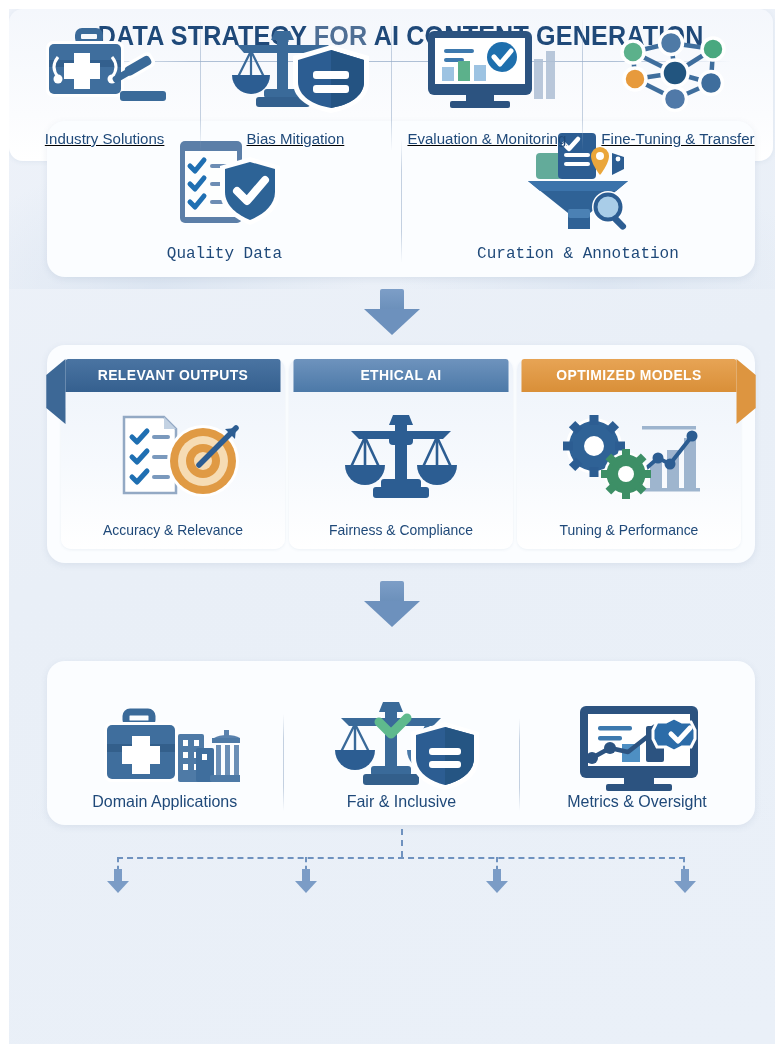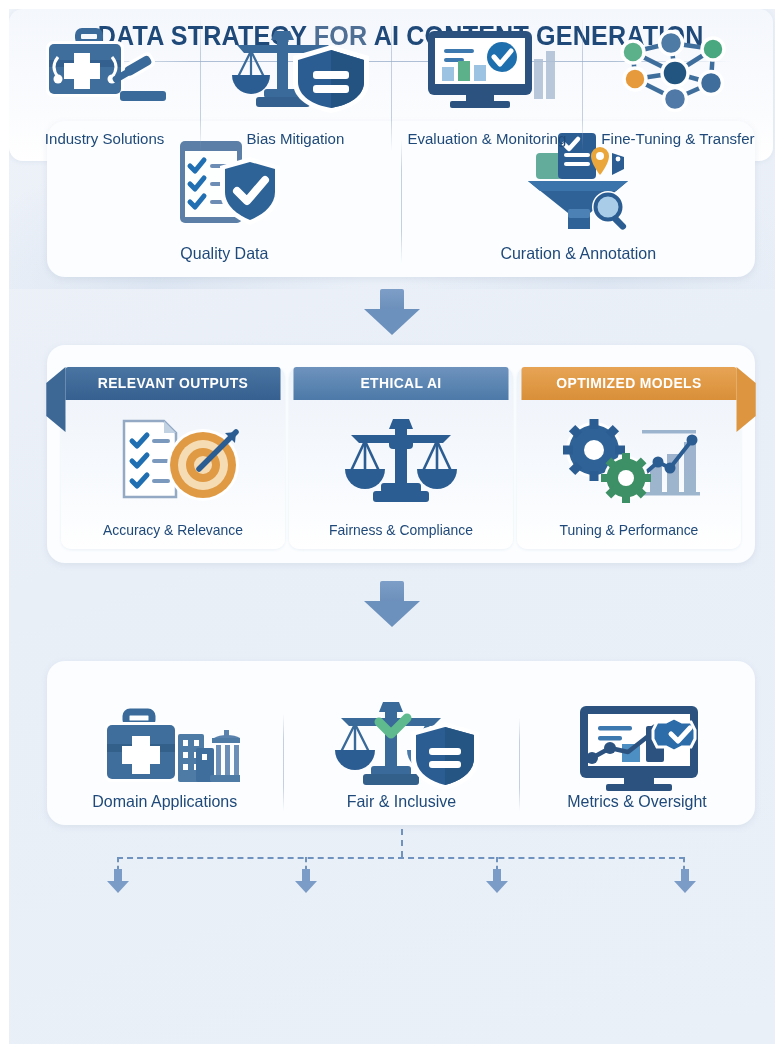--- a/index.html
+++ b/index.html
@@ -38,21 +38,21 @@
     background:linear-gradient(90deg,rgba(160,180,205,0) 0%,rgba(150,172,200,.75) 18%,rgba(150,172,200,.75) 82%,rgba(160,180,205,0) 100%);
   }
 
   
   .panel{
     position:absolute;background:#fbfdff;border-radius:18px;
     box-shadow:0 2px 7px rgba(70,100,140,.10);
   }
 
   
-  #row1{left:38px;top:112px;width:708px;height:156px;display:flex;}
+  #row1{left:38px;top:112px;width:708px;height:156px;display:flex;font-family:Liberation Mono, monospace;}
   .cell{flex:1;position:relative;display:flex;flex-direction:column;
         align-items:center;justify-content:flex-end;}
   .cell + .cell::before{
     content:"";position:absolute;left:0;top:18px;bottom:14px;width:1px;
     background:linear-gradient(180deg,rgba(150,172,200,0),rgba(150,172,200,.55) 25%,rgba(150,172,200,.55) 75%,rgba(150,172,200,0));
   }
   .art{flex:1;display:flex;align-items:center;justify-content:center;width:100%;}
   .caption{
     font-size:16.5px;color:#1f4979;padding-bottom:14px;white-space:nowrap;
     transform:scaleX(.97);
@@ -61,21 +61,21 @@
   
   .bigarrow{position:absolute;left:50%;transform:translateX(-50%);width:56px;height:46px;}
   .bigarrow .stem{position:absolute;left:16px;top:0;width:24px;height:22px;
     background:linear-gradient(180deg,#7d9ec7,#6a8fba);border-radius:2px;}
   .bigarrow .head{position:absolute;left:0;top:20px;width:0;height:0;
     border-left:28px solid transparent;border-right:28px solid transparent;
     border-top:26px solid #6d91bd;}
 
   
   #row2{left:38px;top:336px;width:708px;height:218px;padding:0;}
-  .r2inner{position:absolute;left:14px;top:14px;right:14px;bottom:14px;display:flex;gap:4px;margin-top:8px;}
+  .r2inner{position:absolute;left:14px;top:14px;right:14px;bottom:14px;display:flex;gap:4px;}
   .subcard{
     flex:1;position:relative;border-radius:10px;
     background:linear-gradient(180deg,#eef3fa 0%,#f6f9fd 55%,#ffffff 100%);
     display:flex;flex-direction:column;overflow:visible;
     box-shadow:0 1px 3px rgba(70,100,140,.08);
   }
   .banner{
     position:relative;height:33px;line-height:33px;color:#ffffff;
     font-size:14.5px;font-weight:bold;letter-spacing:.4px;text-align:center;
     border-radius:3px 3px 0 0;transform:scaleX(.96);
@@ -108,21 +108,21 @@
   .dist .drop{position:absolute;top:28px;width:0;height:14px;border-left:2px dashed #6f92bf;}
   .dist .ar{position:absolute;top:40px;width:22px;margin-left:-11px;}
   .dist .ar .s{position:absolute;left:7px;top:0;width:8px;height:13px;background:#7b9cc6;}
   .dist .ar .h{position:absolute;left:0;top:12px;width:0;height:0;
     border-left:11px solid transparent;border-right:11px solid transparent;
     border-top:12px solid #7b9cc6;}
 
   
   #row4{left:10px;top:884px;width:764px;height:152px;display:flex;
         background:linear-gradient(180deg,#f4f7fc 0%,#fbfcfe 70%,#ffffff 100%);
-        border-radius:14px;box-shadow:0 1px 5px rgba(70,100,140,.08);}
+        border-radius:14px;box-shadow:0 1px 5px rgba(70,100,140,.08);text-decoration:underline;}
   #row4 .caption{font-size:15.5px;padding-bottom:13px;}
   #row4 .cell + .cell::before{top:10px;bottom:10px;}
 </style>
 </head>
 <body>
 
 <div class="page">
 
   <div class="wash w1"></div>
   <div class="wash w2"></div>

